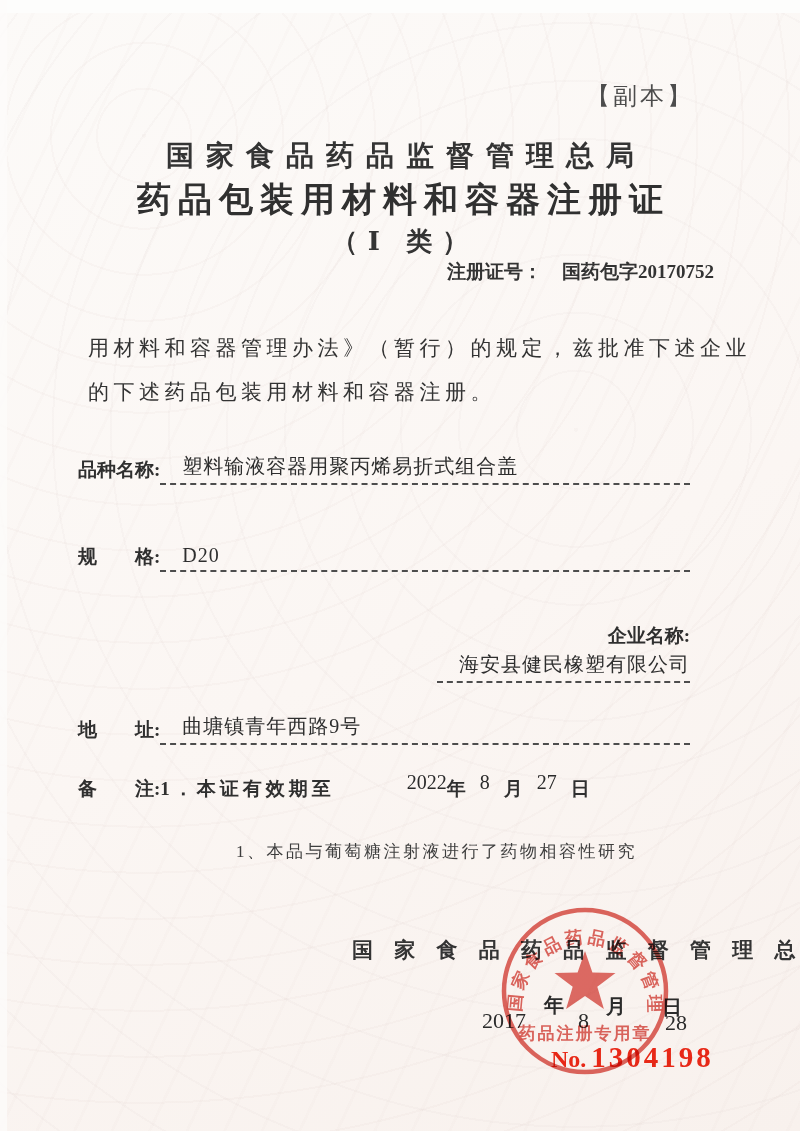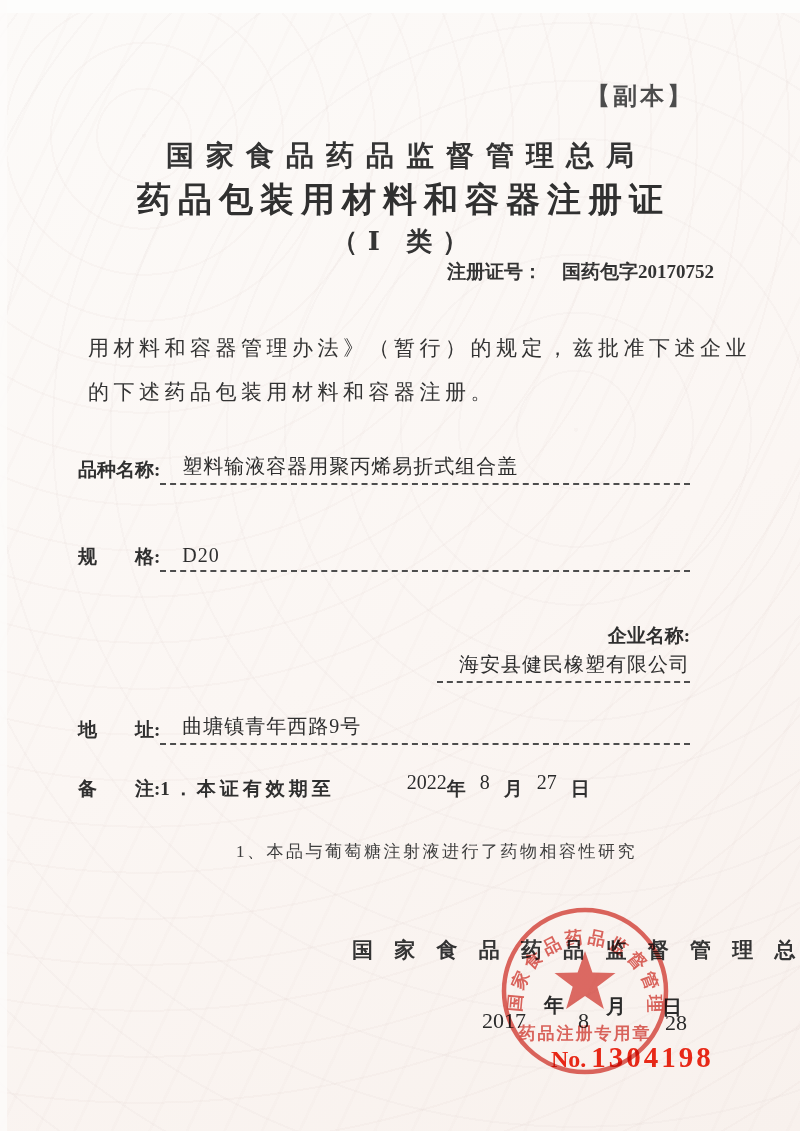--- a/index.html
+++ b/index.html
@@ -20,21 +20,21 @@
       repeating-radial-gradient(circle at 18% 12%, rgba(205,180,175,0.07) 0 2px, transparent 2px 46px),
       repeating-radial-gradient(circle at 72% 38%, rgba(190,170,170,0.06) 0 2px, transparent 2px 58px),
       repeating-linear-gradient(115deg, rgba(210,190,185,0.05) 0 3px, transparent 3px 34px);
     pointer-events:none;
   }
   .scan-edge-top{position:absolute;left:0;top:0;width:100%;height:13px;background:#fdfdfc;}
   .scan-edge-left{position:absolute;left:0;top:0;width:7px;height:100%;background:#fcfbfa;opacity:.8;}
 
   .abs{position:absolute;}
 
-  .copy-label{top:80px;right:106px;font-size:24px;font-weight:700;letter-spacing:3px;color:#4c4c4c;}
+  .copy-label{top:80px;right:106px;font-size:24px;font-weight:400;letter-spacing:3px;color:#4c4c4c;}
 
   .title1{top:137px;left:0;width:100%;text-align:center;font-size:28px;font-weight:700;
           letter-spacing:12px;text-indent:12px;color:#343434;}
   .title2{top:177px;left:0;width:100%;text-align:center;font-size:34px;font-weight:700;
           letter-spacing:7px;text-indent:7px;color:#303030;}
   .title3{top:224px;left:0;width:100%;text-align:center;font-size:26px;font-weight:700;
           letter-spacing:10px;text-indent:10px;color:#343434;}
 
   .regno{top:259px;right:86px;font-size:19px;font-weight:700;color:#333;}
   .regno .lbl{margin-right:20px;}

